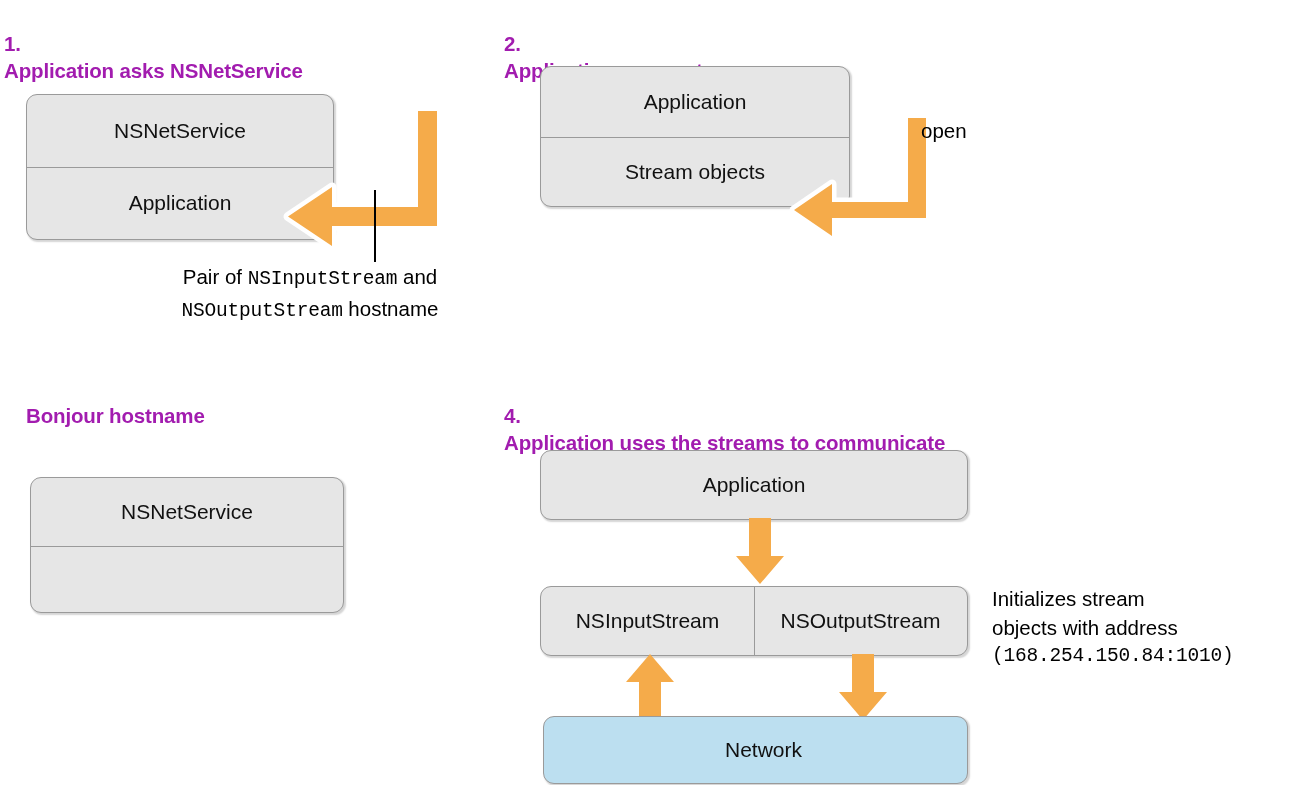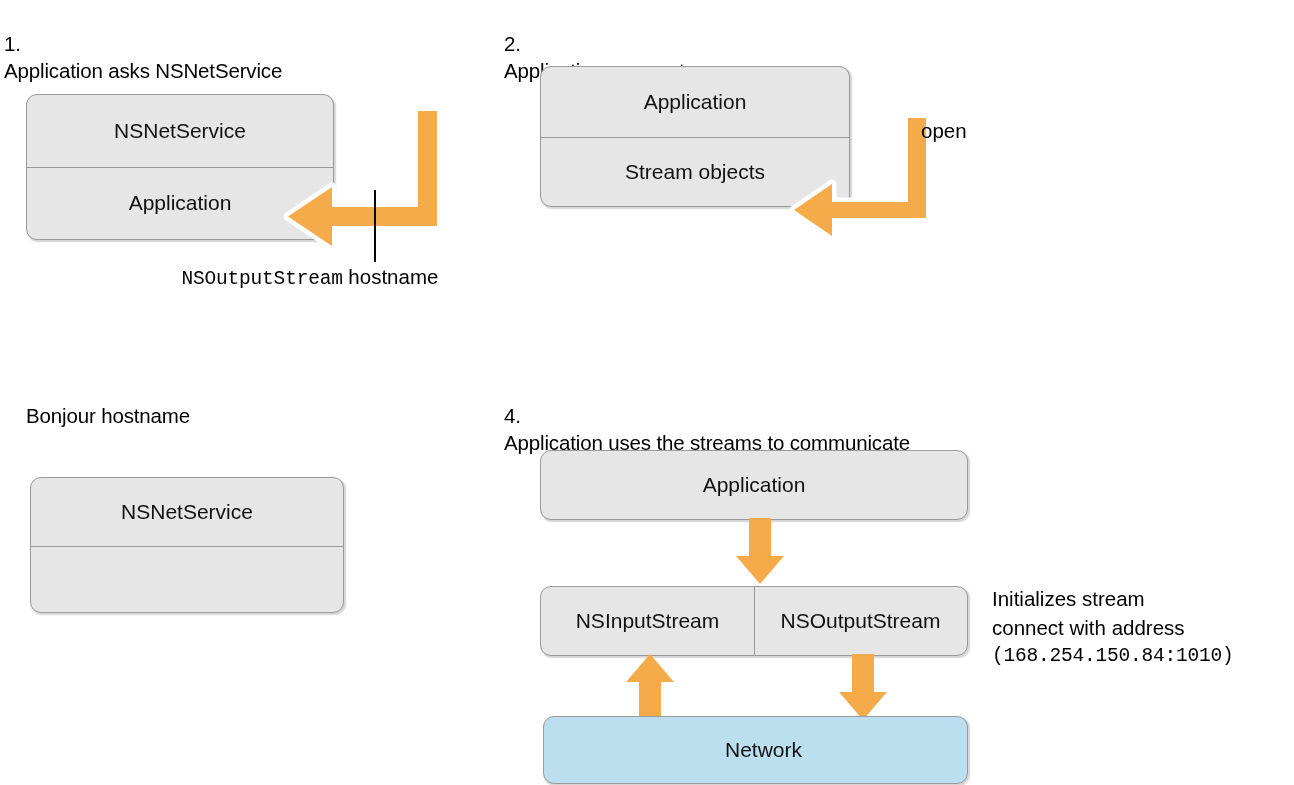--- a/index.html
+++ b/index.html
@@ -19,25 +19,25 @@
   .stage {
     position: absolute;
     left: 0; top: 0;
     width: 1294px;
     height: 785px;
   }
 
   
   .heading {
     position: absolute;
-    font-weight: normal;
+    font-weight: bold;
     font-size: 20.5px;
     line-height: 27px;
     letter-spacing: -0.15px;
-    color: #000000;
+    color: #a21caf;
     white-space: pre-line;
   }
   .h1 { left: 4px;   top: 3px;  width: 440px; text-indent: 0; padding-left: 22px; }
   .h1 > .ln1 { margin-left: -22px; }
   .h2 { left: 504px; top: 3px;  width: 520px; padding-left: 22px; }
   .h2 > .ln1 { margin-left: -22px; }
   .h3 { left: 4px;   top: 375px; width: 440px; padding-left: 22px; }
   .h3 > .ln1 { margin-left: -22px; }
   .h4 { left: 504px; top: 375px; width: 640px; padding-left: 22px; }
   .h4 > .ln1 { margin-left: -22px; }
@@ -139,20 +139,23 @@
              L 18 131.5
              L 62 161
              L 62 141
              L 167 141
              L 167 26 Z" fill="#f5ab4a"></path>
   </svg>
 
   <div class="leader" style="left:374px; top:190px; height:72px;"></div>
 
   <div class="caption caption-center" style="left:130px; top:262px; width:360px;">
+    <div>
+      <span>Pair of </span><span class="mono">NSInputStream</span><span> and</span>
+    </div>
     <div>
       <span class="mono">NSOutputStream</span><span> hostname</span>
     </div>
   </div>
 
   <div class="heading h2">
     <div class="ln1"><span>2.</span>
       <span>Application opens streams</span></div>
   </div>
 
@@ -236,17 +239,17 @@
   </svg>
 
   <div class="box blue" style="left:543px; top:716px; width:425px; height:68px;">
     <div class="cell" style="top:0; height:100%;margin-left:8px;">
       <span>Network</span>
     </div>
   </div>
 
   <div class="caption" style="left:992px; top:584px; width:300px;">
     <div>Initializes stream</div>
-    <div>connect with address</div>
+    <div>objects with address</div>
     <div class="mono">(168.254.150.84:1010)</div>
   </div>
 
 </div>
 
 </body></html>

